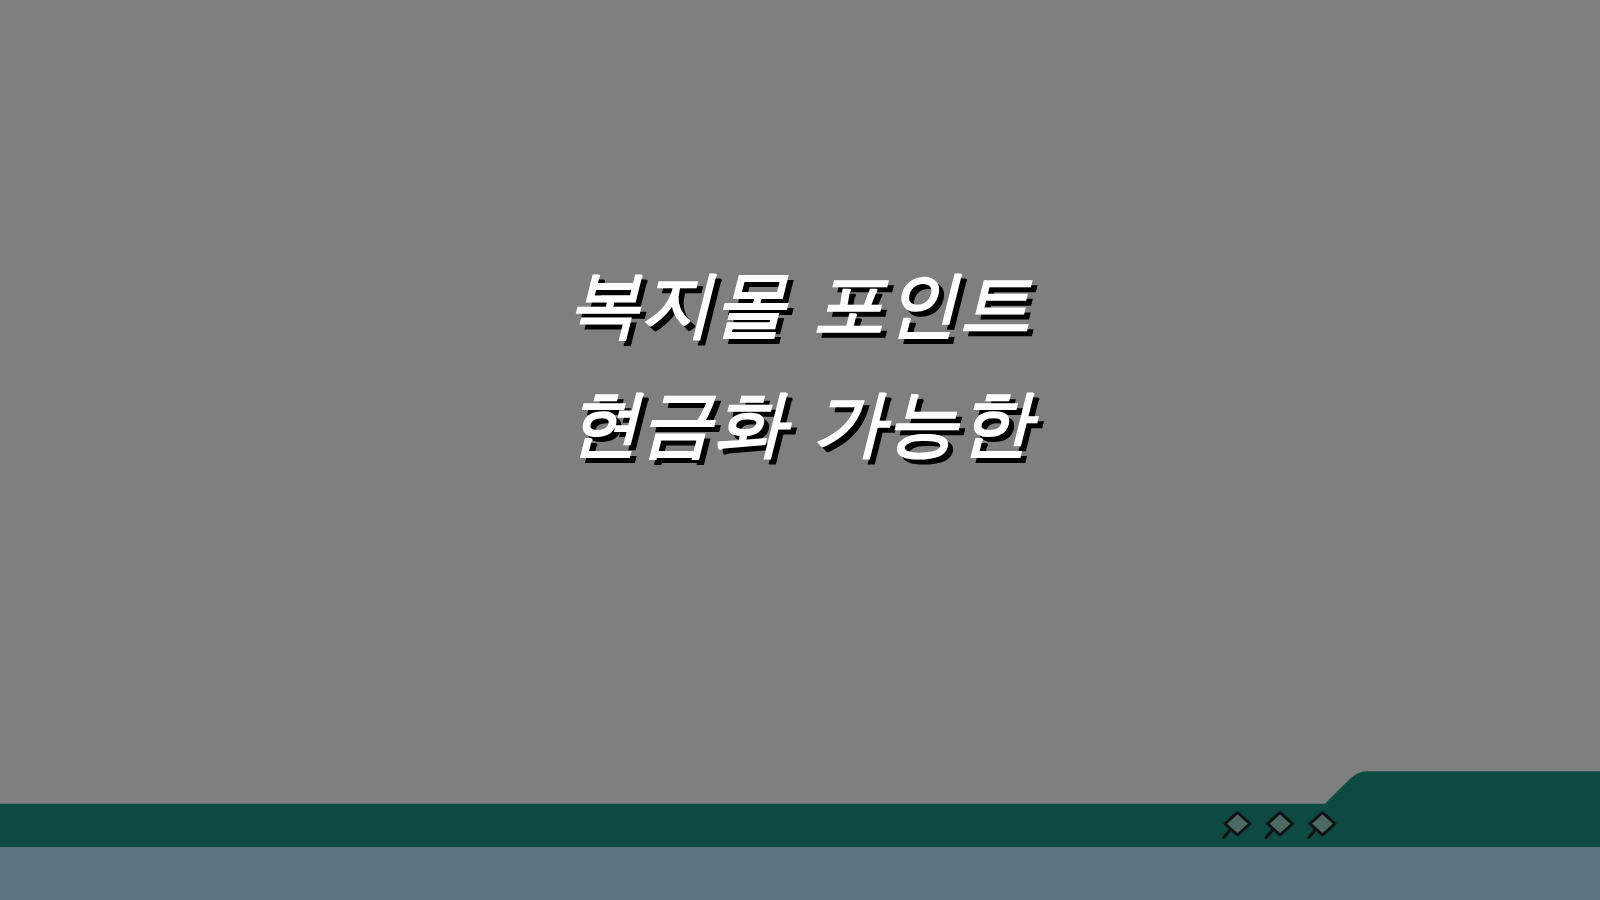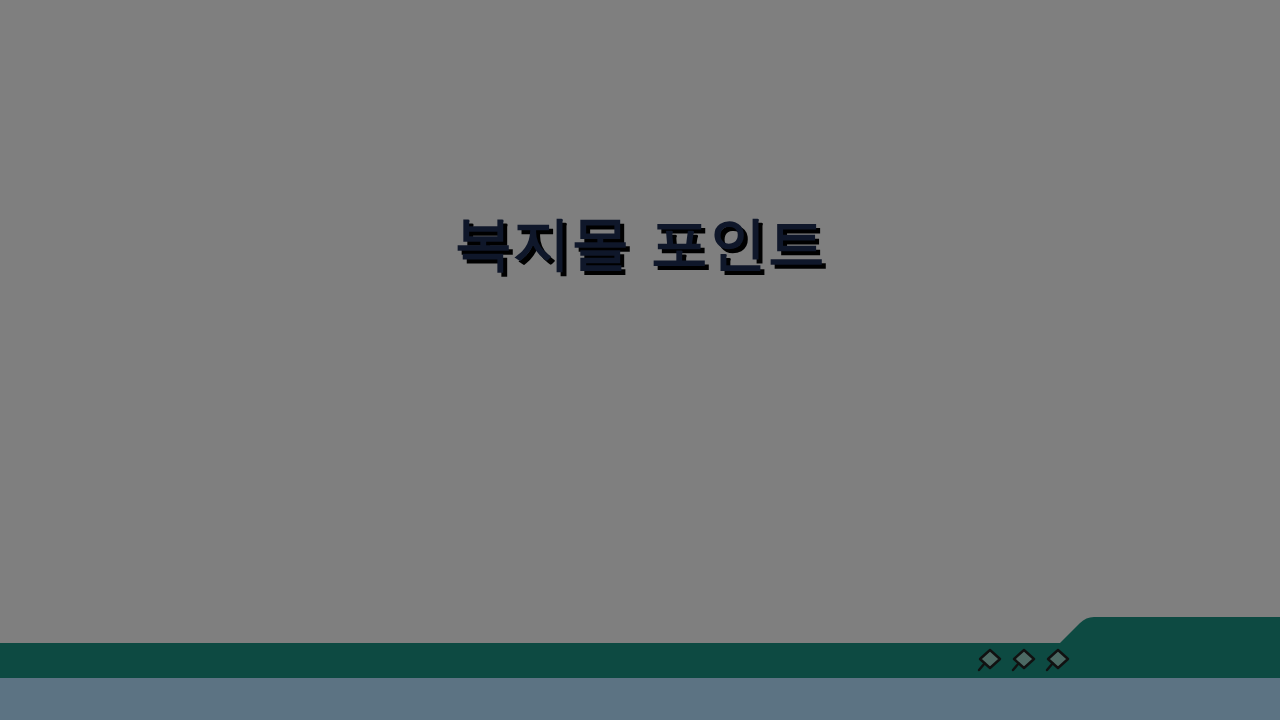--- a/index.html
+++ b/index.html
@@ -33,25 +33,26 @@
     line-height: 1;
     user-select: none;
   }
 
   .headline-line {
     display: block;
     font-family: "DejaVu Sans", "Liberation Sans", sans-serif;
     font-weight: 700;
     font-size: 58px;
     letter-spacing: 0.5px;
-    color: #0f172a;
+    color: #ffffff;
     text-shadow: 4px 4px 0 #000000;
     height: 95px;
     line-height: 95px;
     white-space: nowrap;
+    font-style: italic;
   }
 
   
   #bottom-decor {
     position: absolute;
     left: 0;
     bottom: 0;
     width: 1280px;
     height: 110px;
   }
@@ -96,20 +97,21 @@
     height: 28px;
   }
 </style>
 </head>
 <body>
 
 <div id="slide">
 
   <div id="headline">
     <span class="headline-line">복지몰 포인트</span>
+    <span class="headline-line">현금화 가능한</span>
   </div>
 
   <div id="bottom-decor">
 
     <div id="teal-band">
       <svg viewBox="0 0 1280 68" preserveAspectRatio="none" aria-hidden="true">
         <path d="M 0 33 L 1060 33 L 1080 13 Q 1086 7 1094 7 L 1280 7 L 1280 68 L 0 68 Z" fill="#0d4a42"></path>
       </svg>
     </div>
 

